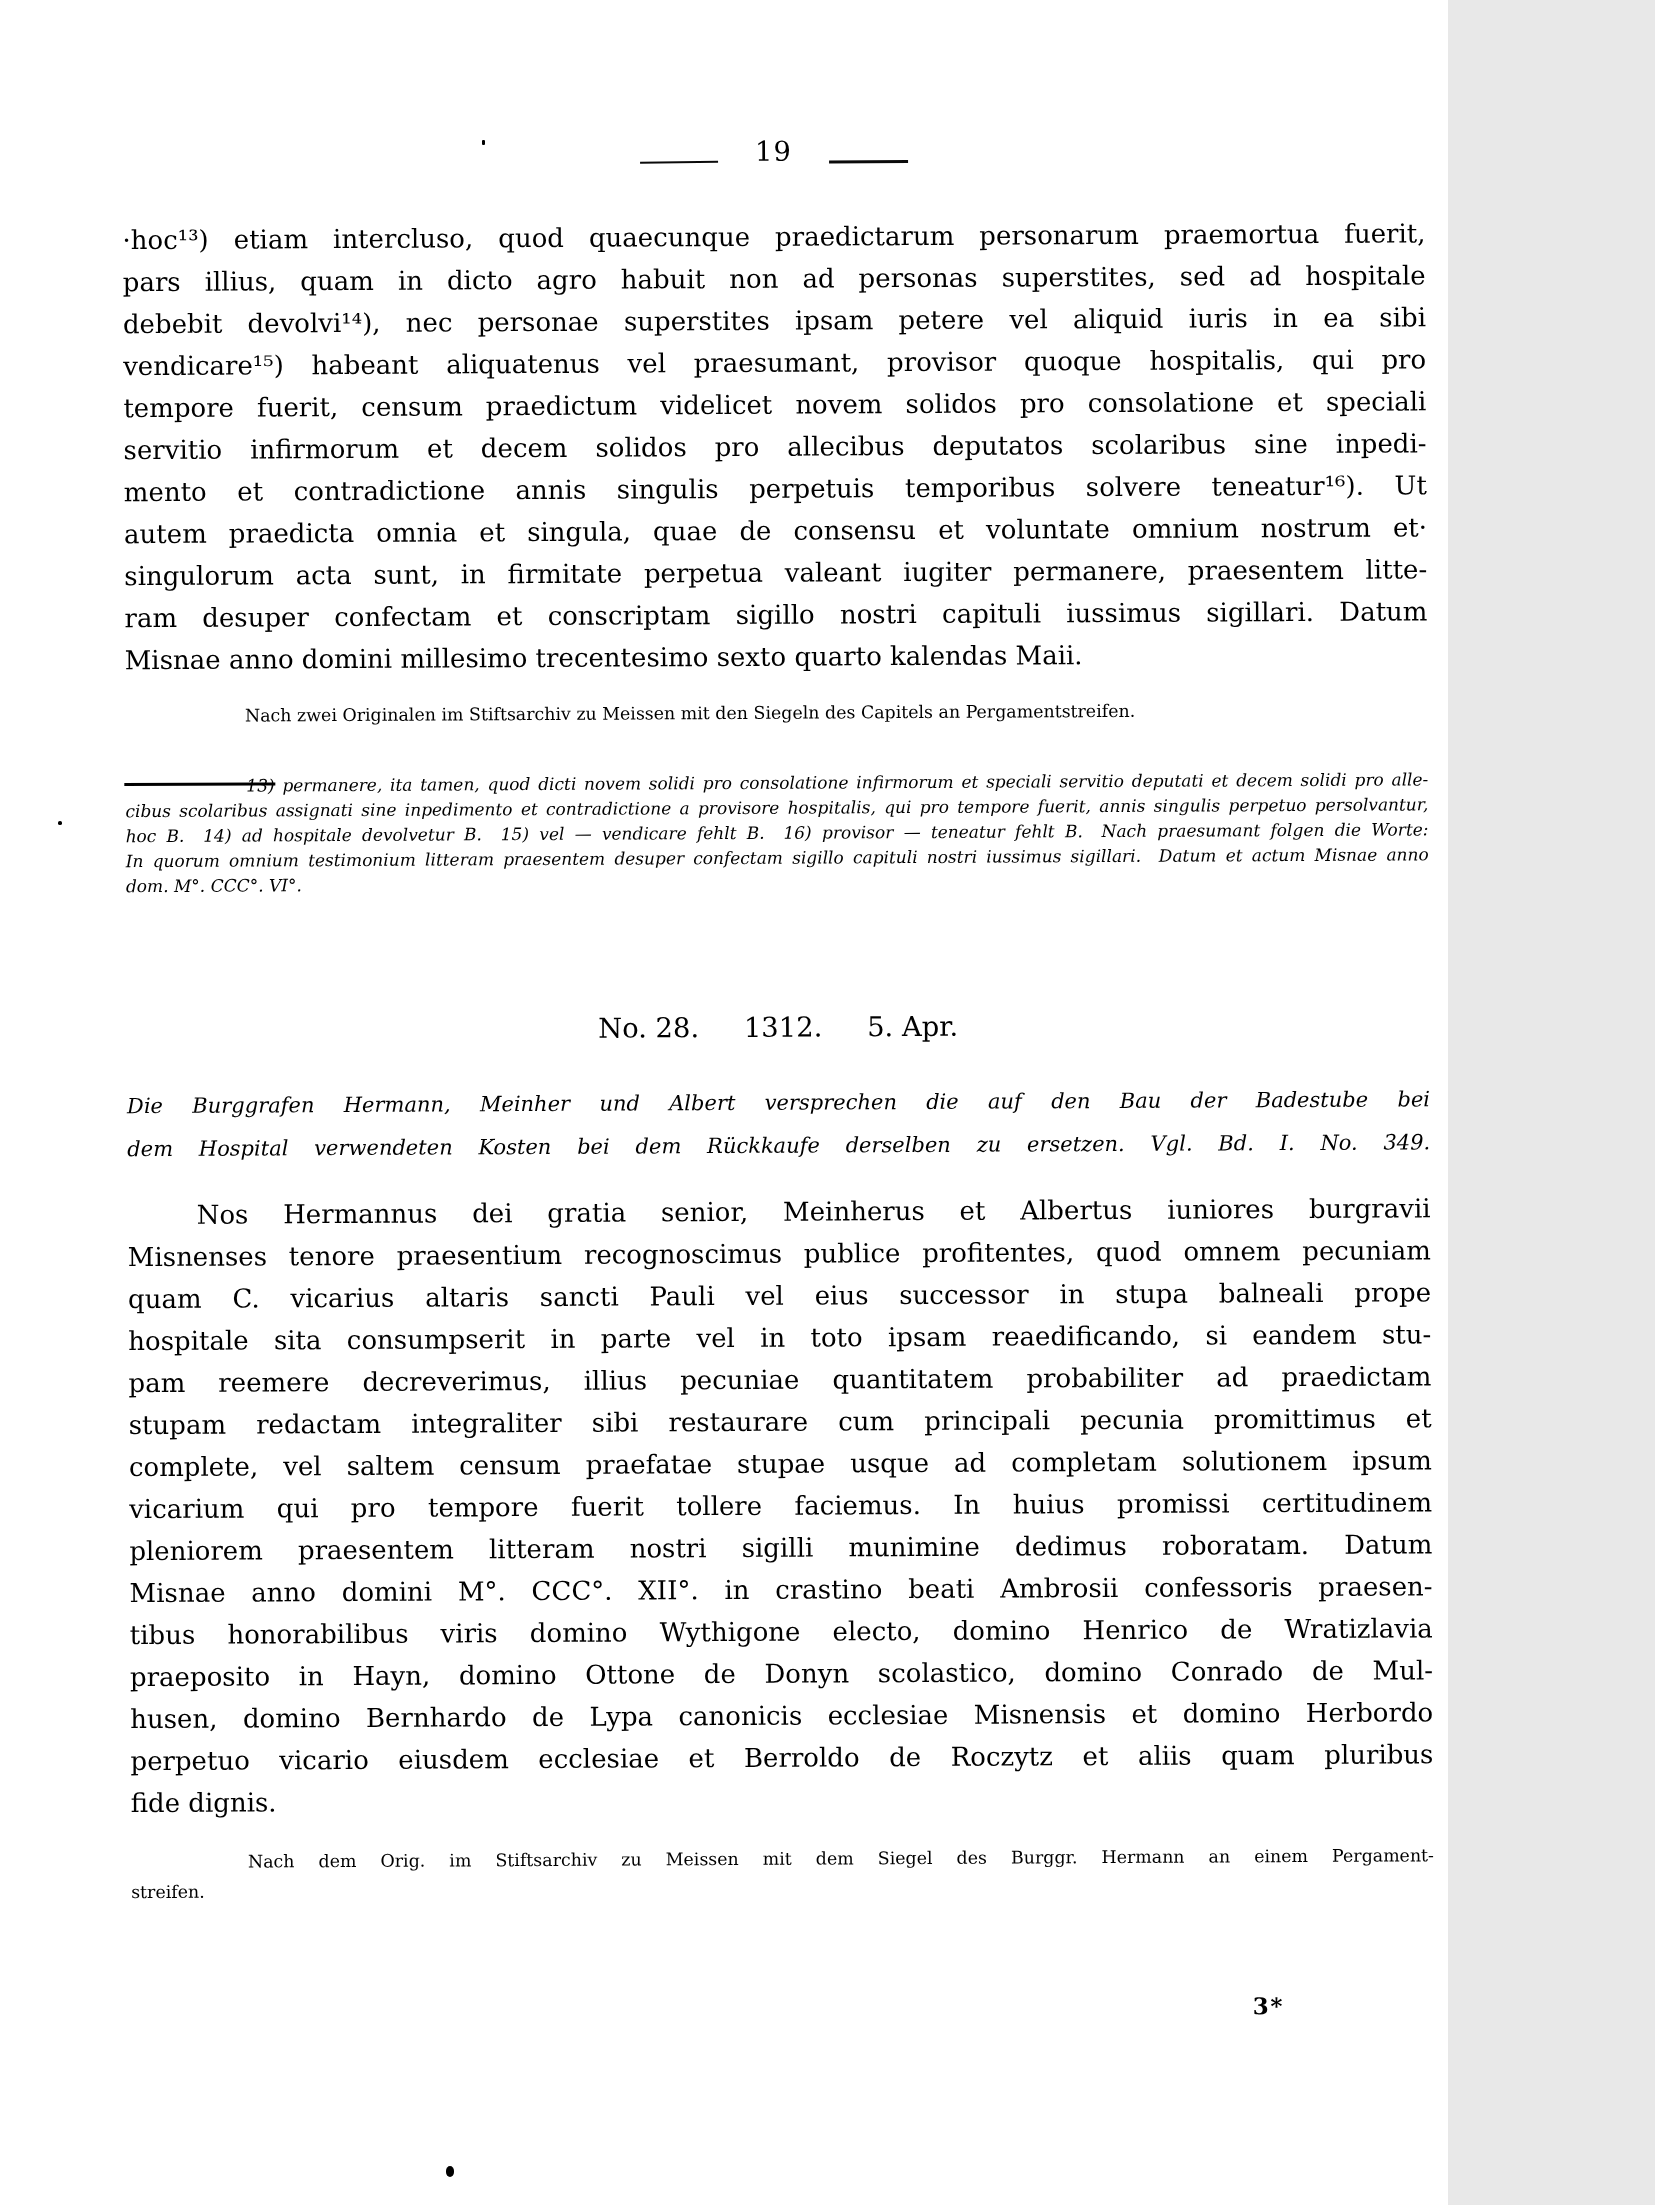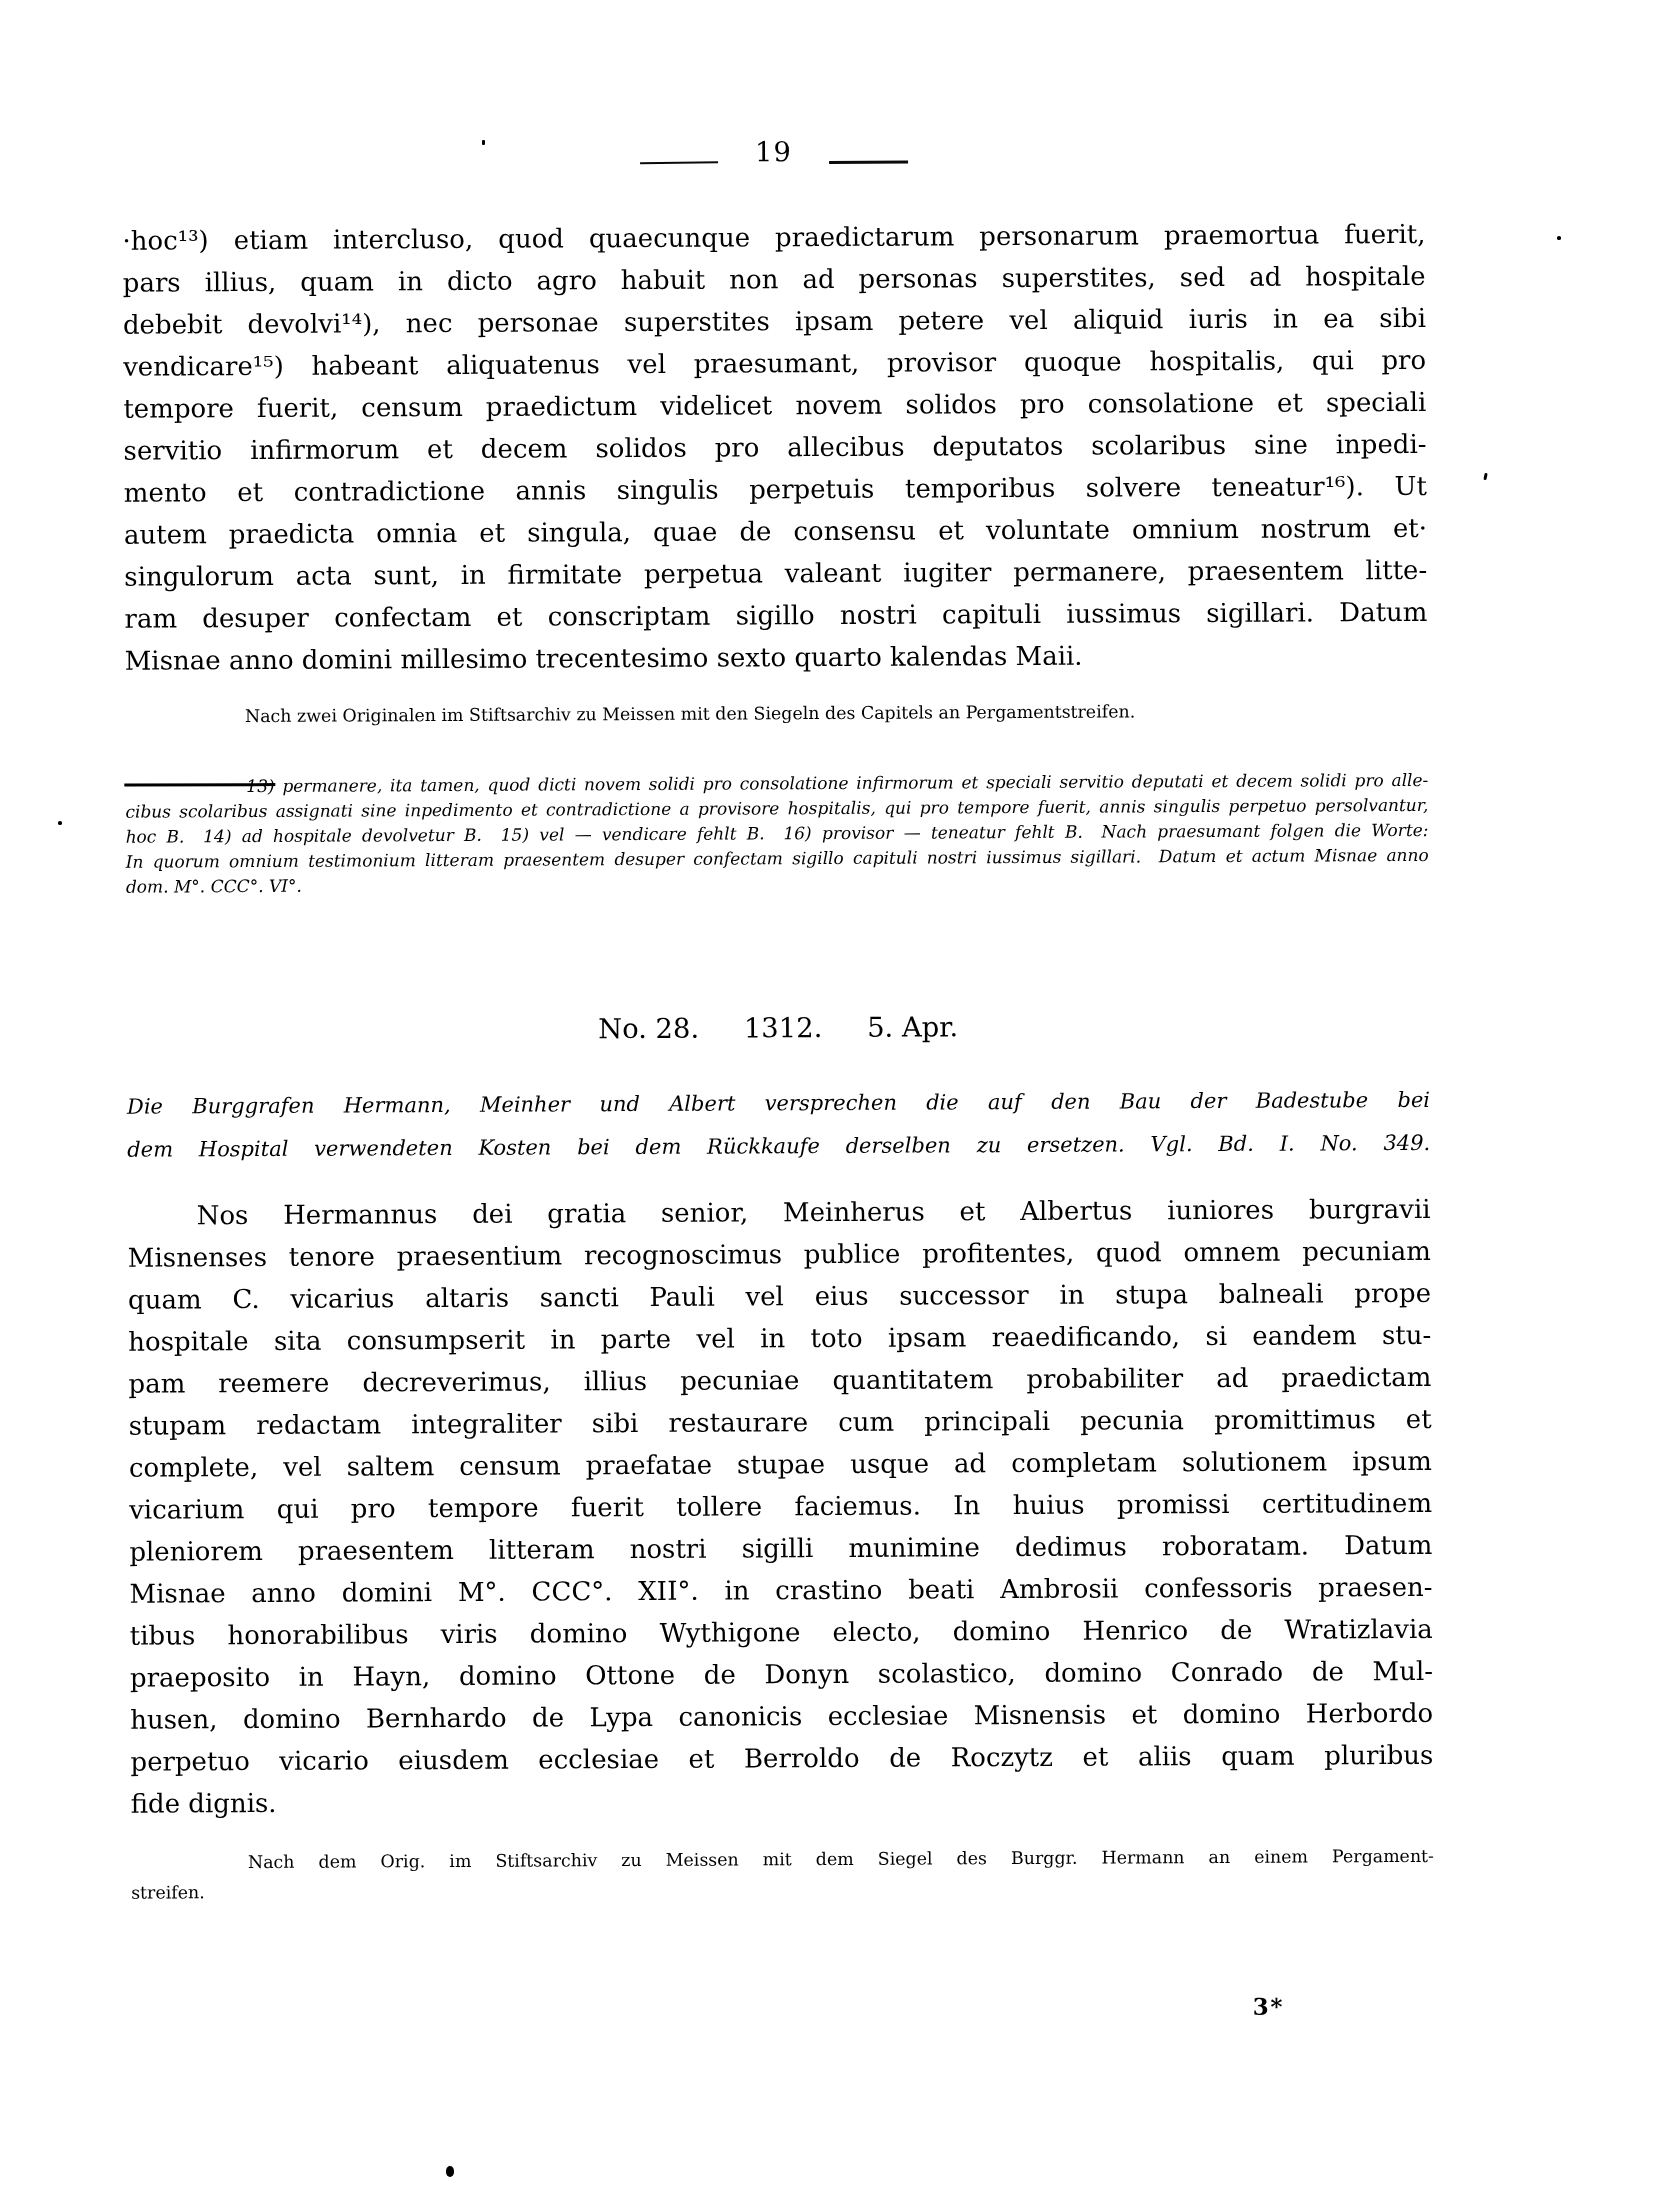--- a/index.html
+++ b/index.html
@@ -1,18 +1,18 @@
 <!DOCTYPE html>
 <html style="font-size:8.4px"><head>
 <meta charset="utf-8">
 <style>
   html,body{margin:0;padding:0;background:#e8e8e8;}
   .page{
     position:relative;
-    width:1655px;height:2205px;
+    width:1448px;height:2205px;
     background:#ffffff;color:#000;
     overflow:hidden;
     font-family:"DejaVu Serif","Liberation Serif",serif;
   }
   .tilt{position:absolute;inset:0;transform:rotate(-0.3deg);transform-origin:50% 50%;}
 
   
   .pagenum{
     position:absolute;left:127px;top:136px;width:1303px;
     text-align:center;font-size:27.4px;letter-spacing:1.1px;

